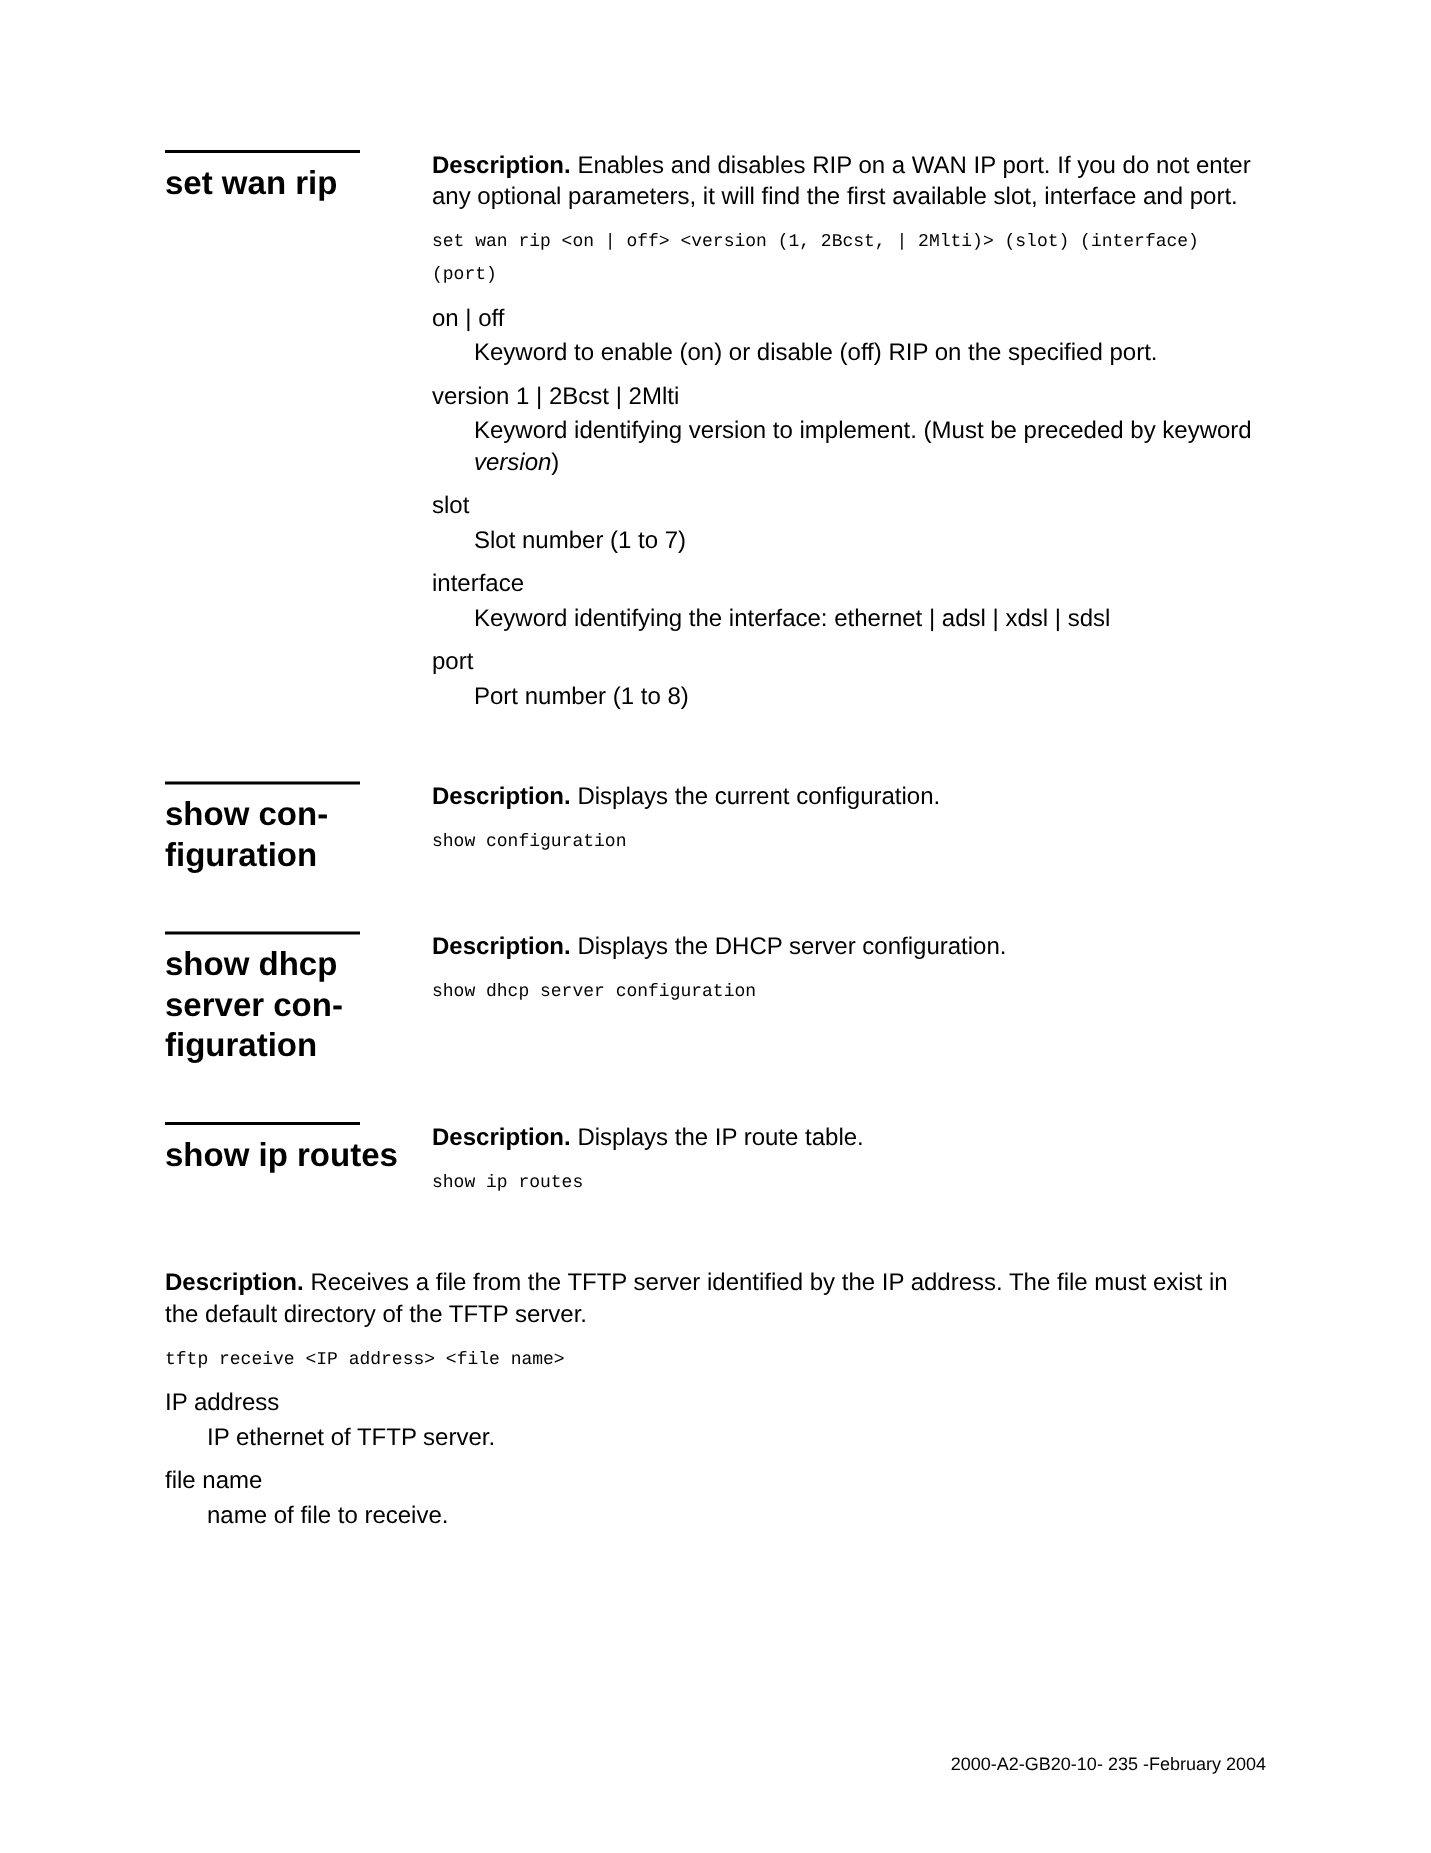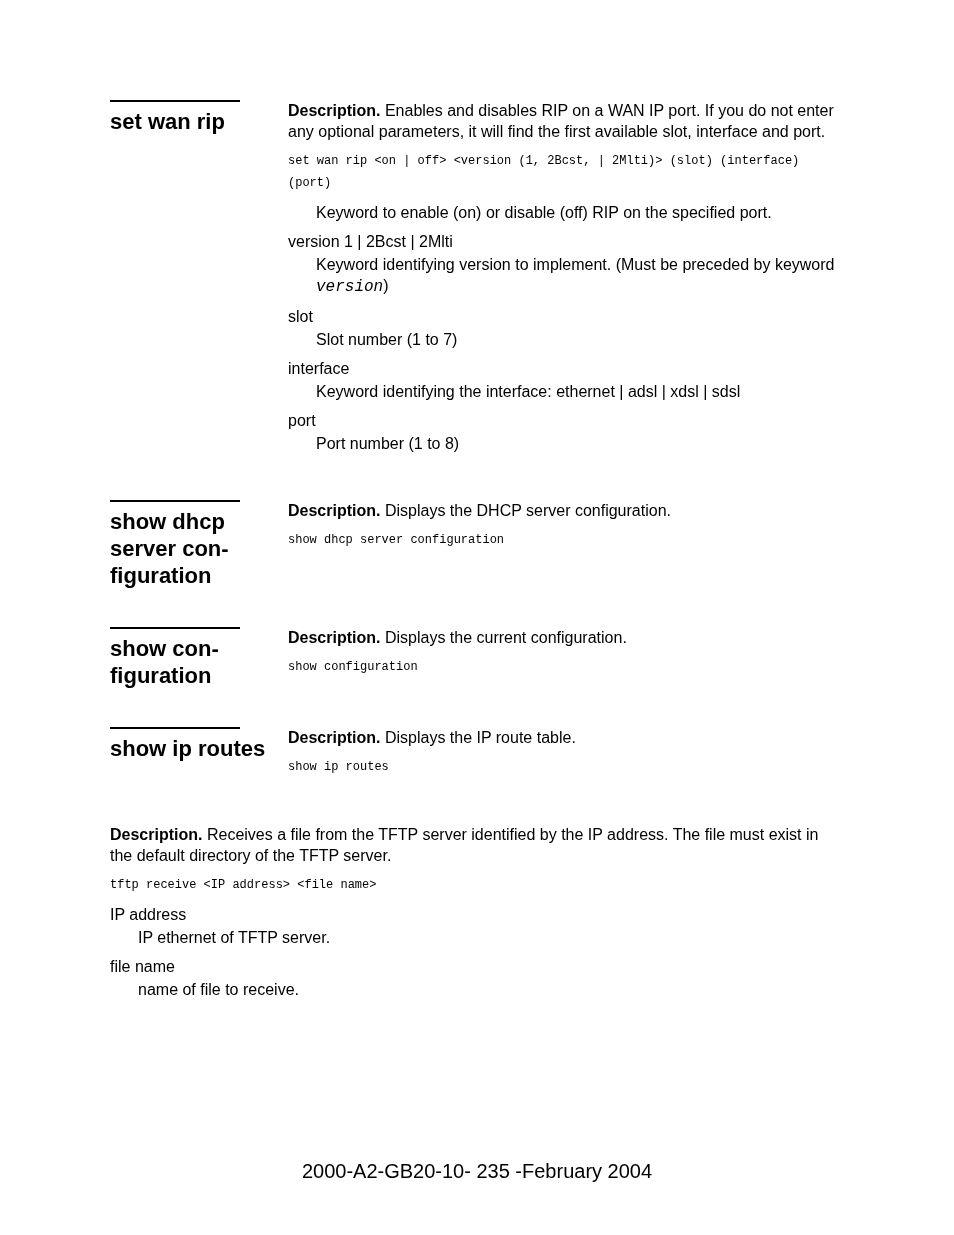--- a/index.html
+++ b/index.html
@@ -54,75 +54,76 @@
     line-height: 22px;
     margin: 6px 0 8px 0;
     white-space: pre-wrap;
   }
   .term {
     margin: 6px 0 2px 0;
   }
   .def {
     margin: 2px 0 8px 28px;
   }
-  .italic { font-style: italic; font-family: Liberation Mono, monospace; }
+  .italic { font-style: italic; }
   .footer {
     position: absolute;
     bottom: 52px;
     left: 110px;
     right: 110px;
     display: flex;
-    justify-content: center;
-    font-size: 20px;
+    justify-content: flex-end;
+    font-size: 12px;
   }
 </style>
 </head>
 <body>
 
 <div class="page">
 
   <div class="entry">
     <div class="left-col">
       <div class="rule"></div>
       <div class="cmd-name">set wan rip</div>
     </div>
     <div class="right-col">
       <p><span class="desc-label">Description.</span> <span>Enables and disables RIP on a WAN IP port. If you do not enter any optional parameters, it will find the first available slot, interface and port.</span></p>
       <div class="code">set wan rip &lt;on | off&gt; &lt;version (1, 2Bcst, | 2Mlti)&gt; (slot) (interface) (port)</div>
+      <div class="term">on | off</div>
       <div class="def">Keyword to enable (on) or disable (off) RIP on the specified port.</div>
       <div class="term">version 1 | 2Bcst | 2Mlti</div>
       <div class="def"><span>Keyword identifying version to implement. (Must be preceded by keyword </span><span class="italic">version</span><span>)</span></div>
       <div class="term">slot</div>
       <div class="def">Slot number (1 to 7)</div>
       <div class="term">interface</div>
       <div class="def">Keyword identifying the interface: ethernet | adsl | xdsl | sdsl</div>
       <div class="term">port</div>
       <div class="def">Port number (1 to 8)</div>
     </div>
   </div>
 
   <div class="entry">
     <div class="left-col">
       <div class="rule"></div>
-      <div class="cmd-name">show dhcp server con-figuration</div>
+      <div class="cmd-name">show con-figuration</div>
     </div>
     <div class="right-col">
-      <p><span class="desc-label">Description.</span> <span>Displays the DHCP server configuration.</span></p>
-      <div class="code">show dhcp server configuration</div>
+      <p><span class="desc-label">Description.</span> <span>Displays the current configuration.</span></p>
+      <div class="code">show configuration</div>
     </div>
   </div>
 
   <div class="entry">
     <div class="left-col">
       <div class="rule"></div>
-      <div class="cmd-name">show con-figuration</div>
+      <div class="cmd-name">show dhcp server con-figuration</div>
     </div>
     <div class="right-col">
-      <p><span class="desc-label">Description.</span> <span>Displays the current configuration.</span></p>
-      <div class="code">show configuration</div>
+      <p><span class="desc-label">Description.</span> <span>Displays the DHCP server configuration.</span></p>
+      <div class="code">show dhcp server configuration</div>
     </div>
   </div>
 
   <div class="entry">
     <div class="left-col">
       <div class="rule"></div>
       <div class="cmd-name">show ip routes</div>
     </div>
     <div class="right-col">
       <p><span class="desc-label">Description.</span> <span>Displays the IP route table.</span></p>

